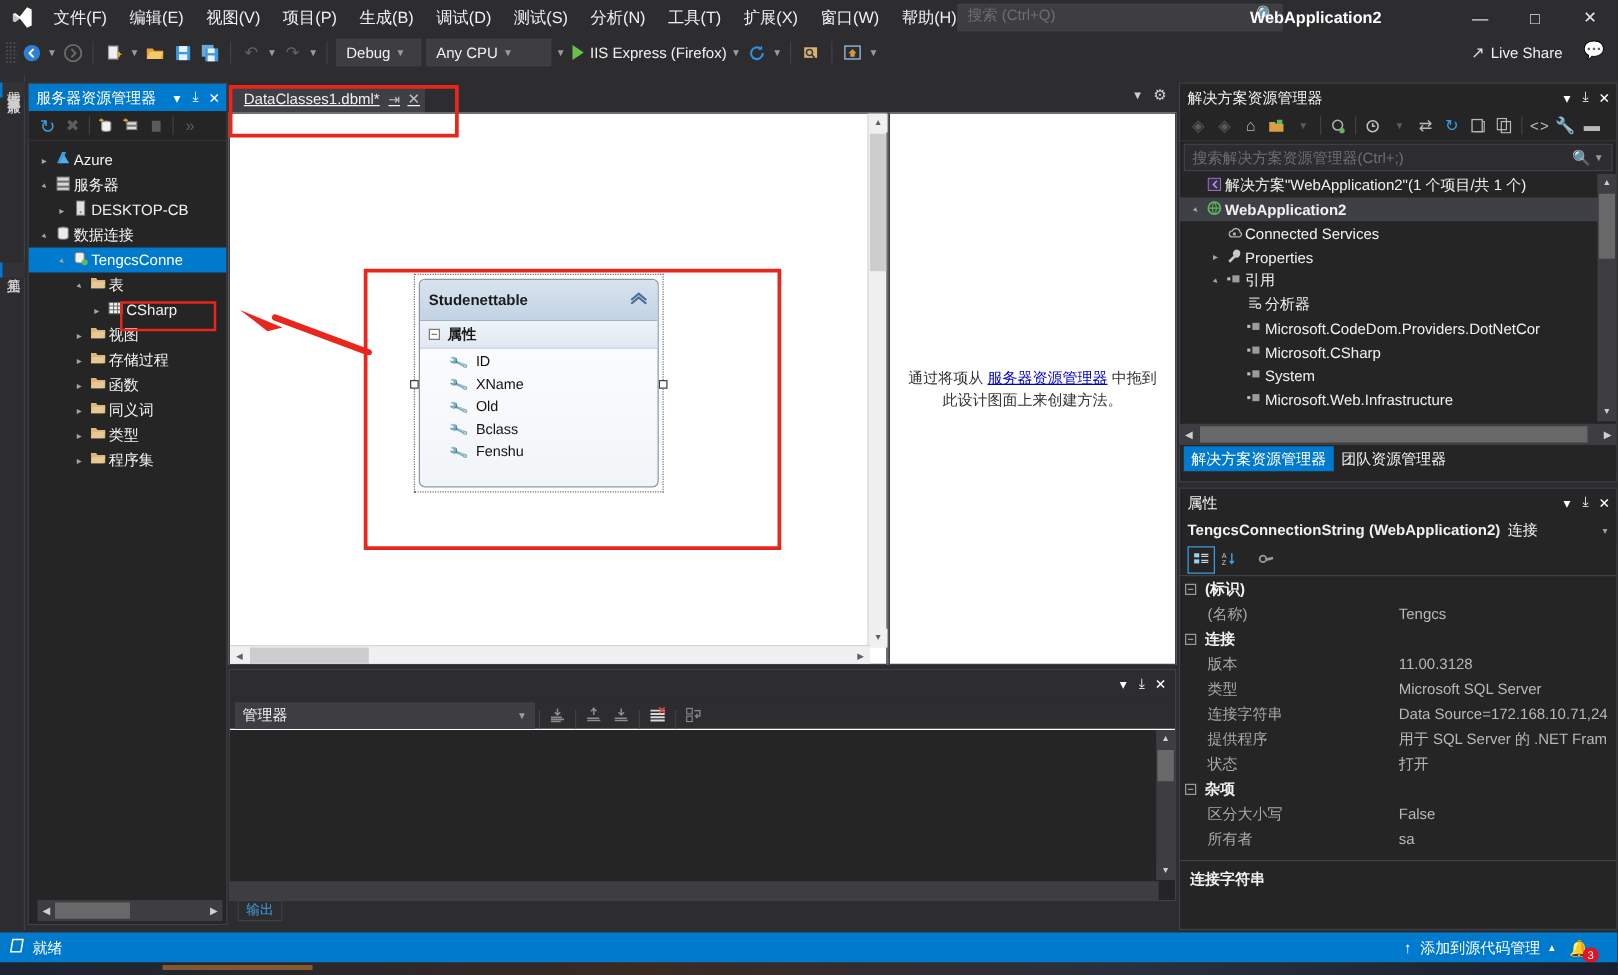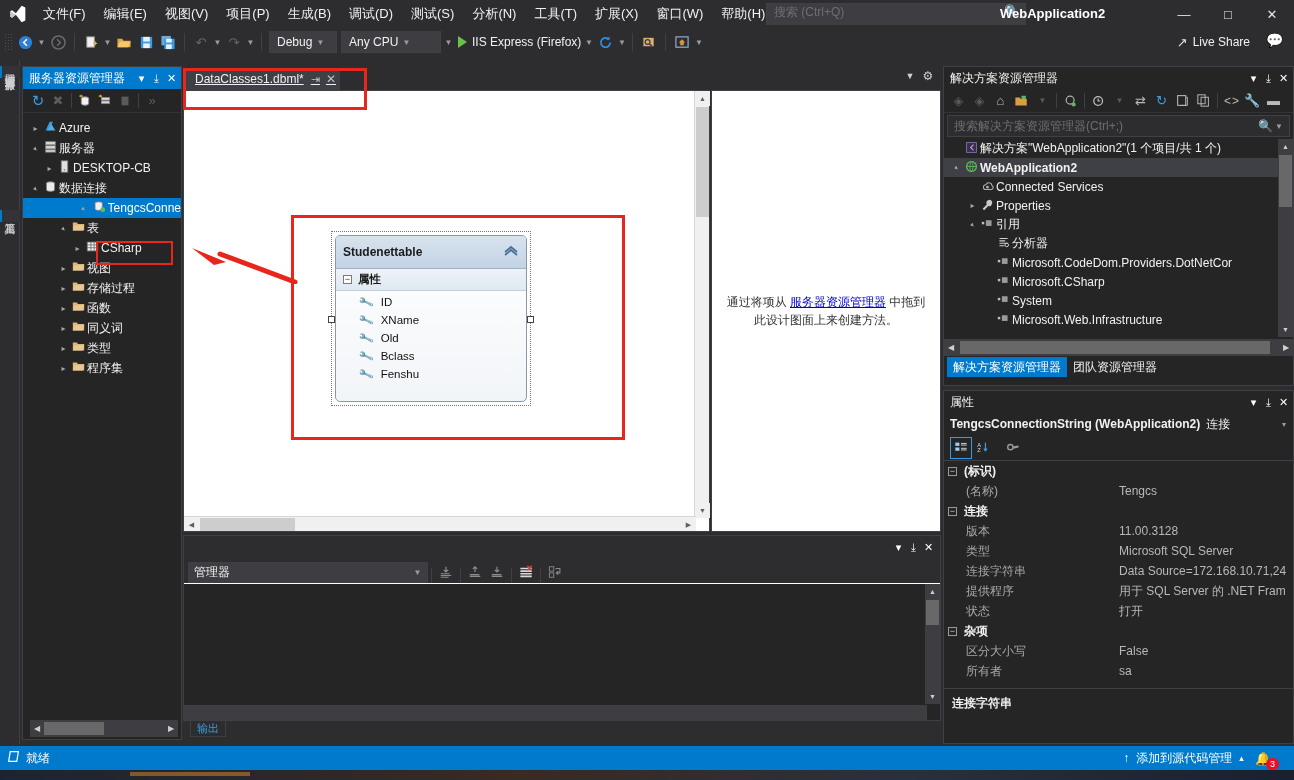--- a/index.html
+++ b/index.html
@@ -92,21 +92,21 @@
   .hdr-ico { width:15px; text-align:center; font-size:11px; color:#ffffff; }
   .se-toolbar { height:24px; display:flex; align-items:center; padding-left:5px;
                 background:#252526; border-bottom:1px solid #333337;}
   .se-ico { width:20px; height:20px; display:flex; align-items:center; justify-content:center;
             font-size:13px; color:#b8b8b8;}
   .se-ico.blue { color:#3d9ae0; font-size:15px; }
   .se-ico.dim { color:#5c5c5c; }
   .se-sep2 { width:1px;height:15px;background:#3f3f46;margin:0 3px;}
   .tree { padding-top:5px; font-size:12px; }
   .tnode { height:20px; display:flex; align-items:center; white-space:nowrap; color:#f1f1f1; }
-  .tnode.sel { background:#007acc; color:#fff;justify-content:flex-end; }
+  .tnode.sel { background:#007acc; color:#fff; }
   .exp { width:13px; text-align:center; color:#a5a5a5; font-size:8px; flex-shrink:0;}
   .nico { width:17px; text-align:center; flex-shrink:0; font-size:12px; }
   .nlbl { overflow:hidden; }
 
   
   .tabstrip { position:absolute; left:183px; top:66px; width:758px; height:24px; background:#2d2d30; }
   .doctab { position:absolute; left:3px; top:2px; height:22px; background:#3f3f46;
             display:flex; align-items:center; padding:0 4px 0 9px; font-size:12px; color:#f1f1f1;text-decoration:underline;}
   .doctab .pin { margin-left:7px; color:#c0c0c0; font-size:11px; }
   .doctab .cls { margin-left:6px; color:#c0c0c0; font-size:12px; }
@@ -130,21 +130,21 @@
   .vs-thumb { position:absolute; left:1px; top:16px; width:13px; height:110px; background:#cdcdcd; }
   .hscroll { position:absolute; left:0; bottom:0; width:512px; height:15px; background:#f0f0f0;
              border-top:1px solid #d6d6d6;}
   .hs-thumb { position:absolute; left:16px; top:1px; width:95px; height:13px; background:#cdcdcd; }
   .hs-arrow { position:absolute; width:15px; height:15px; display:flex;align-items:center;
               justify-content:center;color:#606060;font-size:7px;}
 
   
   .redbox-entity { position:absolute; left:291px; top:215px; width:334px; height:225px;
                    border:3px solid #e8261c; }
-  .entity { position:absolute; left:331px; top:231px; width:200px; height:175px;
+  .entity { position:absolute; left:331px; top:219px; width:200px; height:175px;
             border:1px dotted #767676; padding:3px; background:transparent; }
   .entity-inner { width:100%; height:100%; border:1px solid #8a99a8; border-radius:5px;
                   background:linear-gradient(#ffffff,#f2f5f8); overflow:hidden; }
   .ent-title { height:33px; background:linear-gradient(#d8e3ee,#c3d3e4);
                border-bottom:1px solid #9fb2c6;
                display:flex; align-items:center; padding:0 7px;
                font-size:12px; font-weight:bold; color:#1b1b1b; }
   .ent-title .t { flex:1; }
   .ent-chev { color:#4a6f9c; font-size:13px; font-weight:bold; }
   .ent-section { height:22px; background:linear-gradient(#eef3f8,#dfe8f1);

